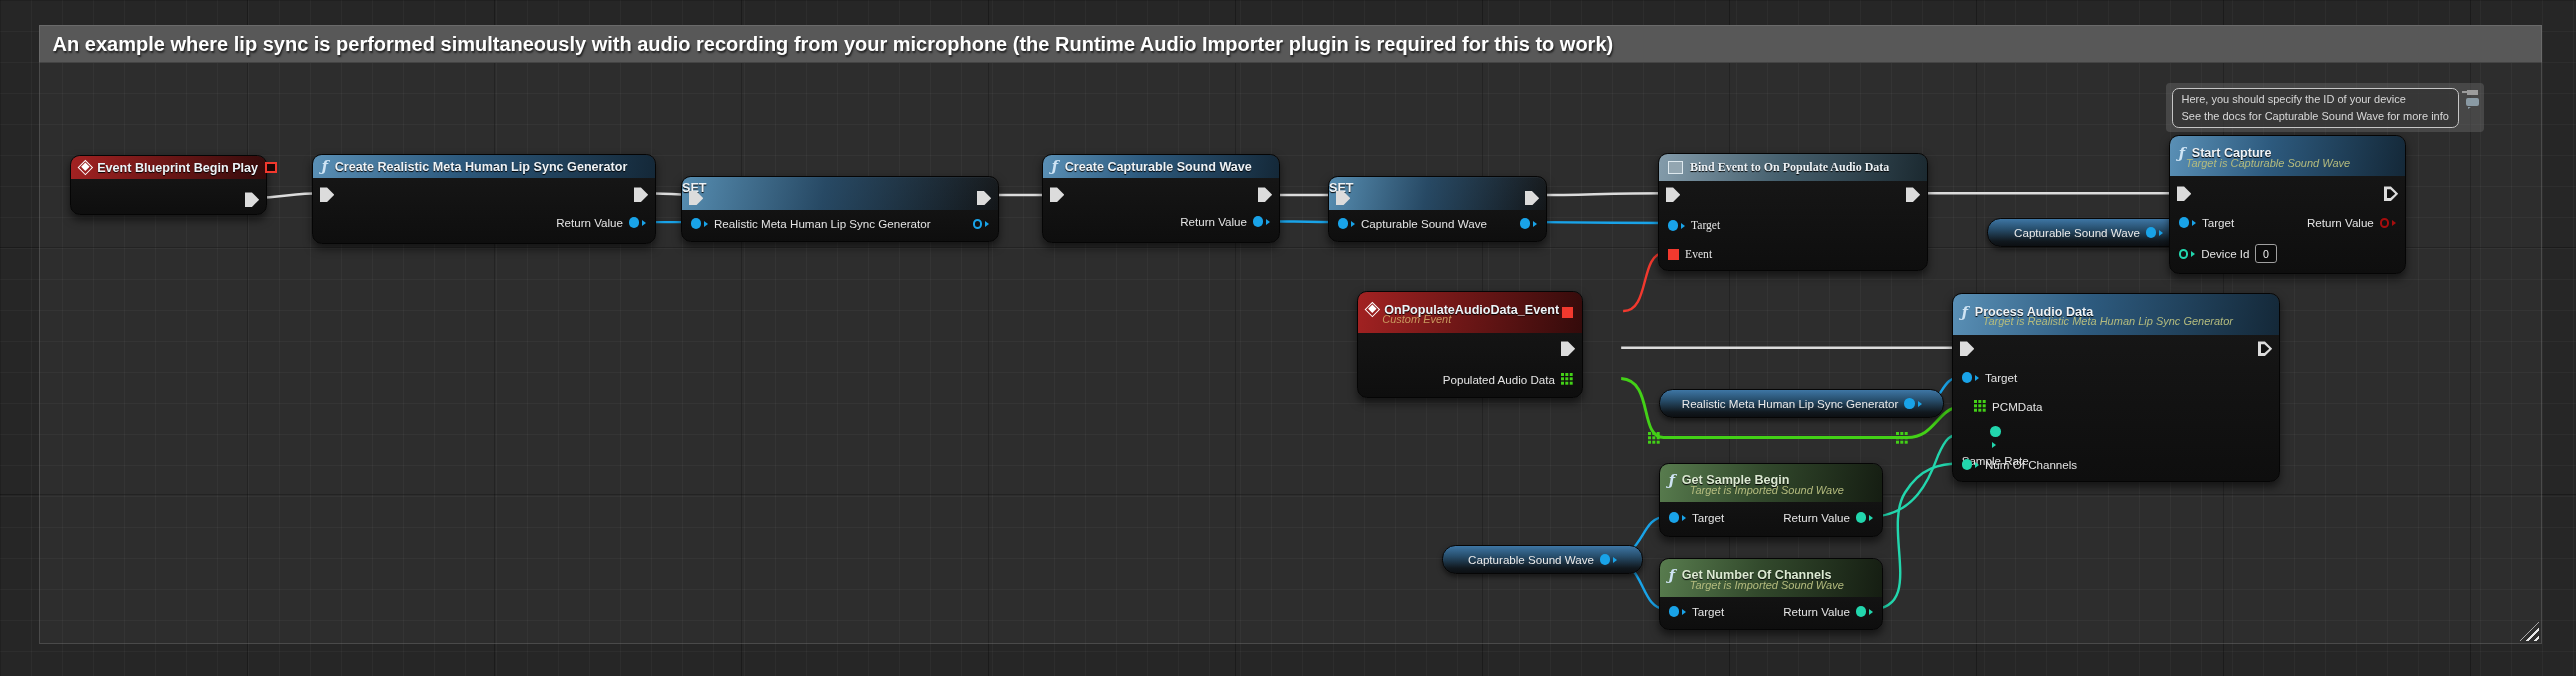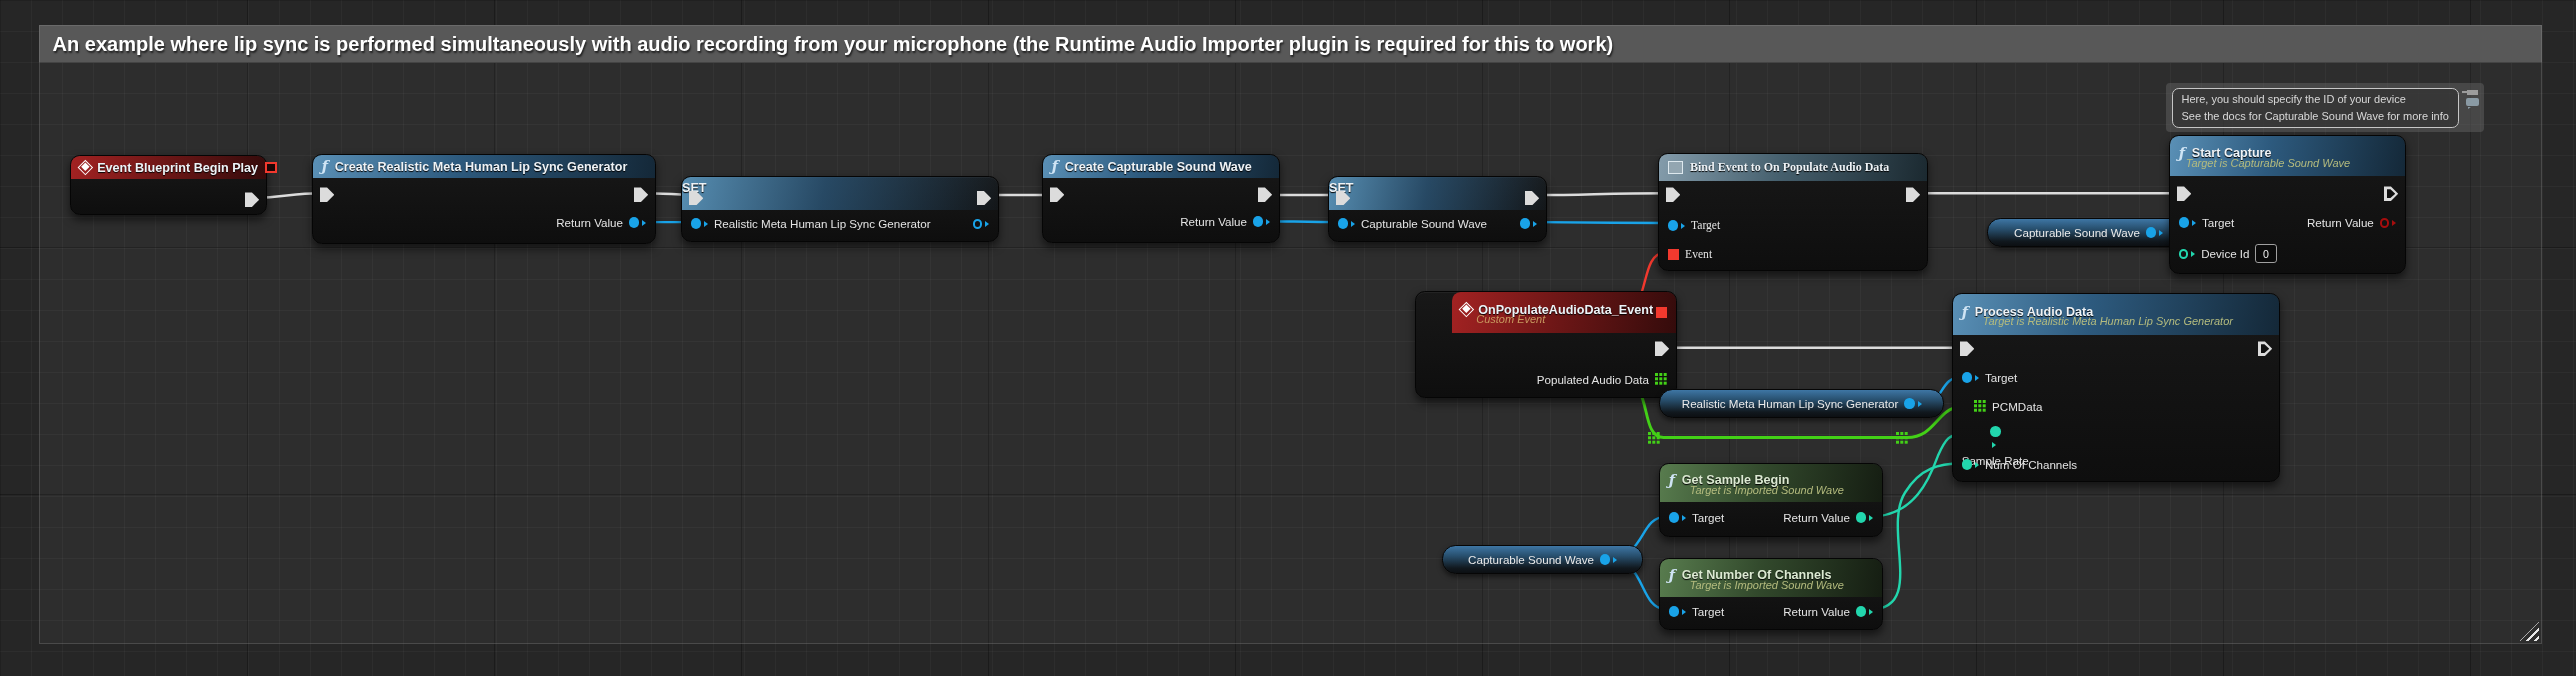--- a/index.html
+++ b/index.html
@@ -275,21 +275,21 @@
       <span class="chev" style="--c:var(--boolean)"></span>
     </div>
     <div class="row" style="left:8.7px;top:108px;">
       <span class="cpin hollow" style="--c:var(--integer)"></span>
       <span class="chev" style="--c:var(--integer)"></span>
       <span class="lbl">Device Id</span>
       <span class="devbox">0</span>
     </div>
   </div>
 
-  <div class="node" style="left:1415px;top:291px;width:224px;height:105px;padding-left:36px;">
+  <div class="node" style="left:1357px;top:291px;width:224px;height:105px;">
     <div class="hdr hdr-ev two" style="height:38px;padding-top:2.9px;">
       <span class="dia"></span>
       <span class="t lbl">OnPopulateAudioData_Event</span>
       <span class="sub sub-tan lbl" style="margin-left:15.5px;flex-basis:70%;margin-top:-4.8px;">Custom Event</span>
       <span class="dsq" style="position:absolute;right:8.7px;top:14.5px;"></span>
     </div>
     <div class="row" style="right:6.8px;top:47px;">
         <span class="exec"></span>
       </div>
     <div class="row" style="right:8.7px;top:78px;">

